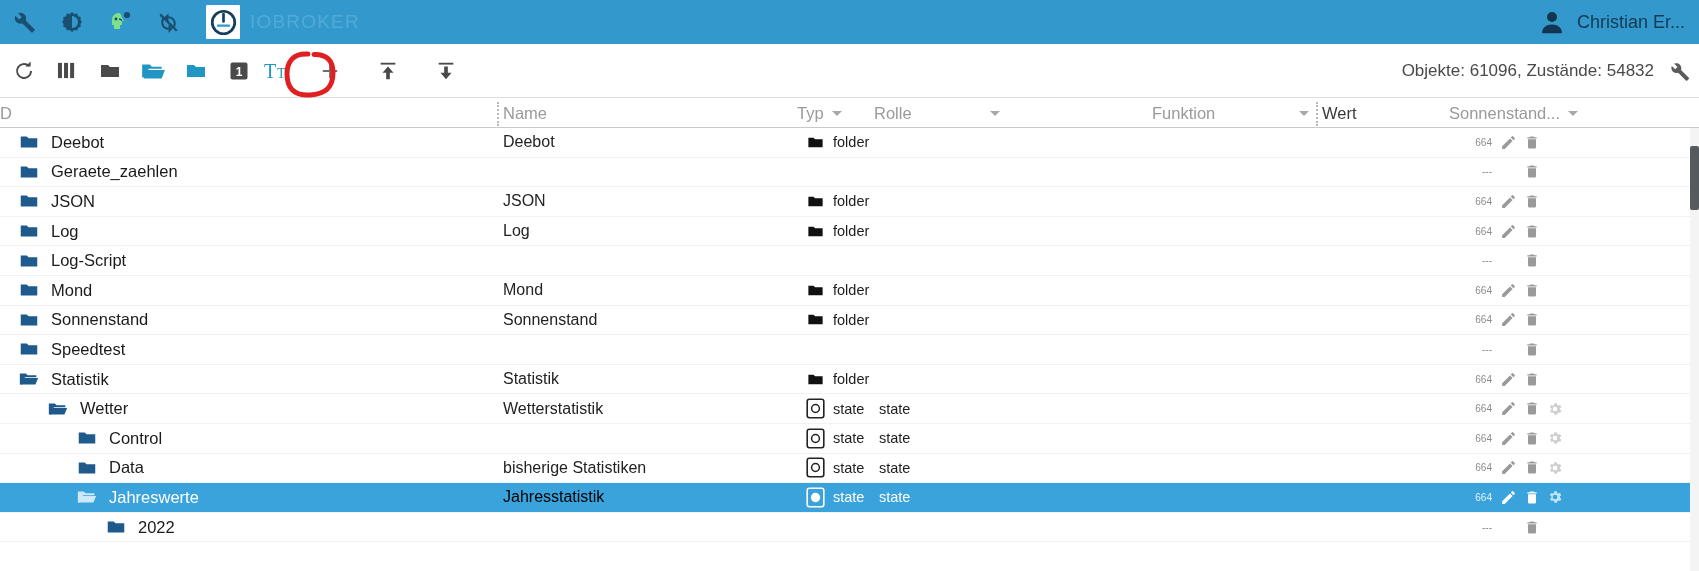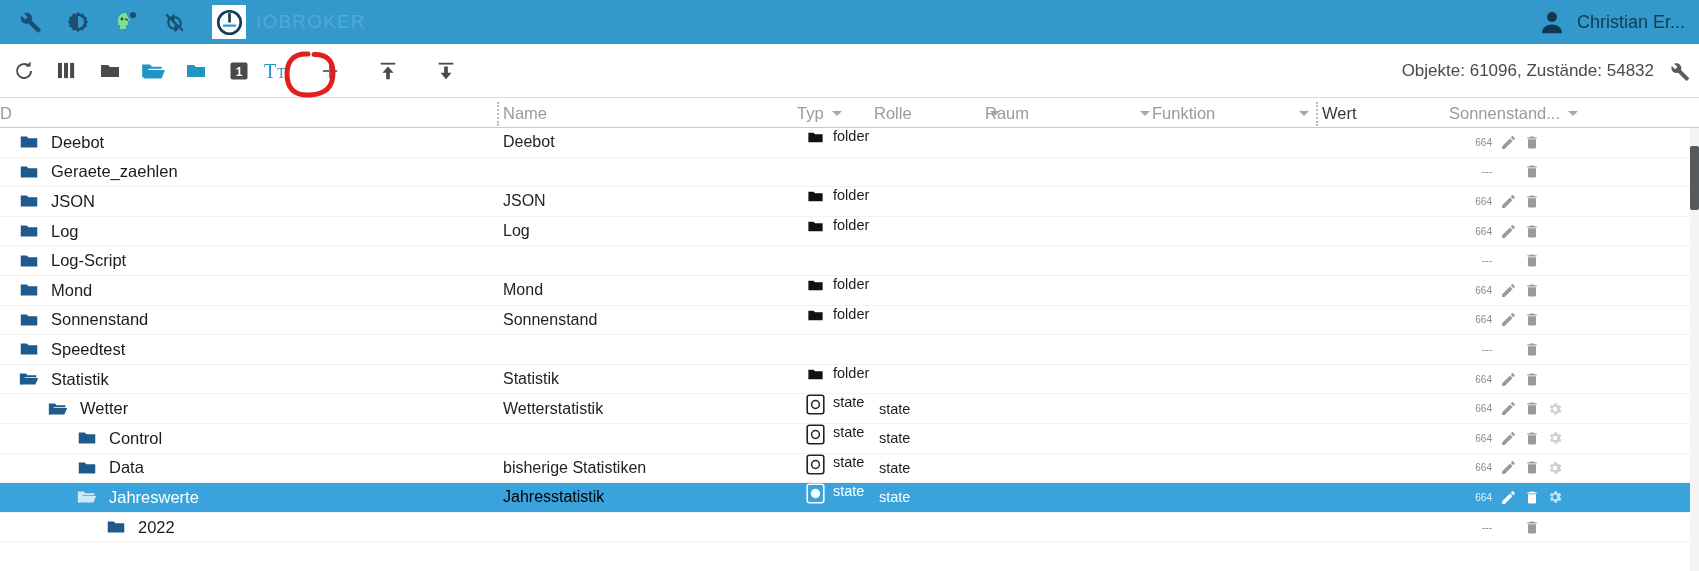--- a/index.html
+++ b/index.html
@@ -12,21 +12,21 @@
     -webkit-font-smoothing: antialiased;
   }
 
   
   #appbar {
     position: relative;
     height: 44px;
     background: #3399cc;
     display: flex;
     align-items: center;
-    padding: 0 12px 0 6px;
+    padding: 0 12px 0 0;
   }
   .appbar-icons { display: flex; align-items: center; gap: 0px; }
   .appbar-icon {
     width: 48px; height: 44px;
     display: flex; align-items: center; justify-content: center;
     cursor: pointer;
   }
   .logo-box {
     width: 34px; height: 34px;
     background: #ffffff;
@@ -152,21 +152,21 @@
     position: absolute;
     left: 503px; top: 0; height: 100%;
     display: flex; align-items: center;
     font-size: 16px;
     color: #232323;
     white-space: nowrap;
   }
   .typ-cell {
     position: absolute;
     left: 806px; top: 0; height: 100%;
-    display: flex; gap: 8px;
+    display: flex; align-items: center; gap: 8px;
   }
   .typ-label { font-size: 14.5px; color: #1d1d1d; }
   .rolle-cell {
     position: absolute;
     left: 879px; top: 0; height: 100%;
     display: flex; align-items: center;
     font-size: 14.5px; color: #1d1d1d;
   }
   .wert-cell {
     position: absolute;
@@ -350,24 +350,20 @@
   <div class="hcell" style="left:797px">
       <span>Typ</span>
       <i class="caret"></i>
     </div>
 
   <div class="hcell" style="left:874px">
       <span>Rolle</span>
       <i class="caret" style="margin-left:78px"></i>
     </div>
 
-  <div class="hcell" style="left:985px">
-      <span>Raum</span>
-      <i class="caret" style="margin-left:111px"></i>
-    </div>
 
   <div class="hcell" style="left:1152px">
       <span>Funktion</span>
       <i class="caret" style="margin-left:84px"></i>
     </div>
 
   <div class="hdivider" style="left:1316px"></div>
   <div class="hcell" style="left:1322px; color:#3a3a3a">
       <span>Wert</span>
     </div>

